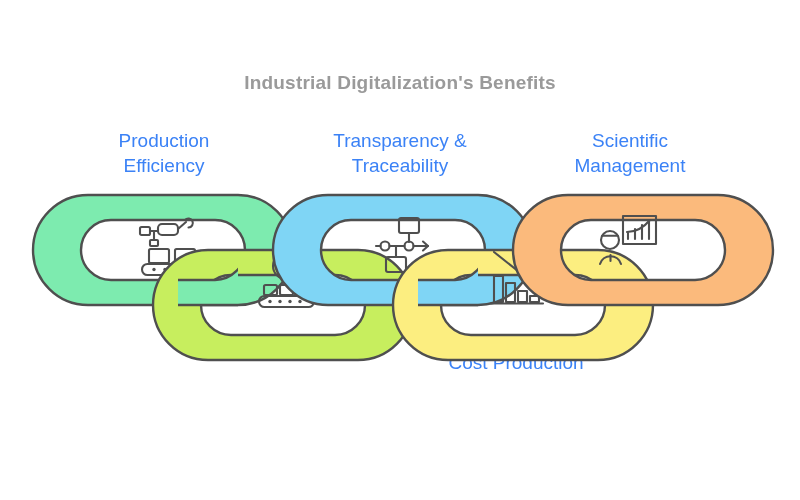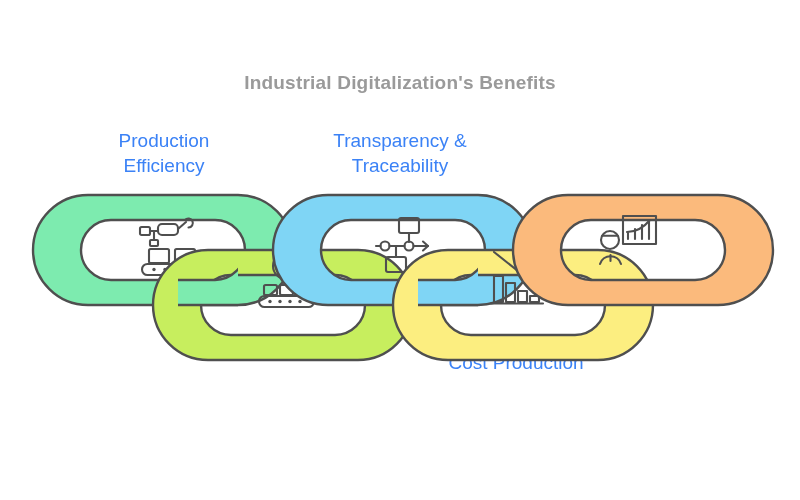--- a/index.html
+++ b/index.html
@@ -61,20 +61,22 @@
 
 <div id="canvas">
 
   <div id="title">Industrial Digitalization's Benefits</div>
 
   <div class="label" id="label-0">Production
 Efficiency</div>
   <div class="label" id="label-2">Transparency &amp;
 Traceability</div>
   <div class="label" id="label-3">Cost Production</div>
+  <div class="label" id="label-4">Scientific
+Management</div>
 
   <svg id="chain" viewBox="0 0 800 500">
     <defs>
 
       <g id="linkshape">
         <path d="M 10,0 L 160,0 A 55,55 0 0 1 160,110 L 10,110 A 55,55 0 0 1 10,0 Z
                  M 33,25 L 137,25 A 30,30 0 0 1 137,85 L 33,85 A 30,30 0 0 1 33,25 Z" fill-rule="evenodd"></path>
       </g>
 
       <clipPath id="clipLeftA">

